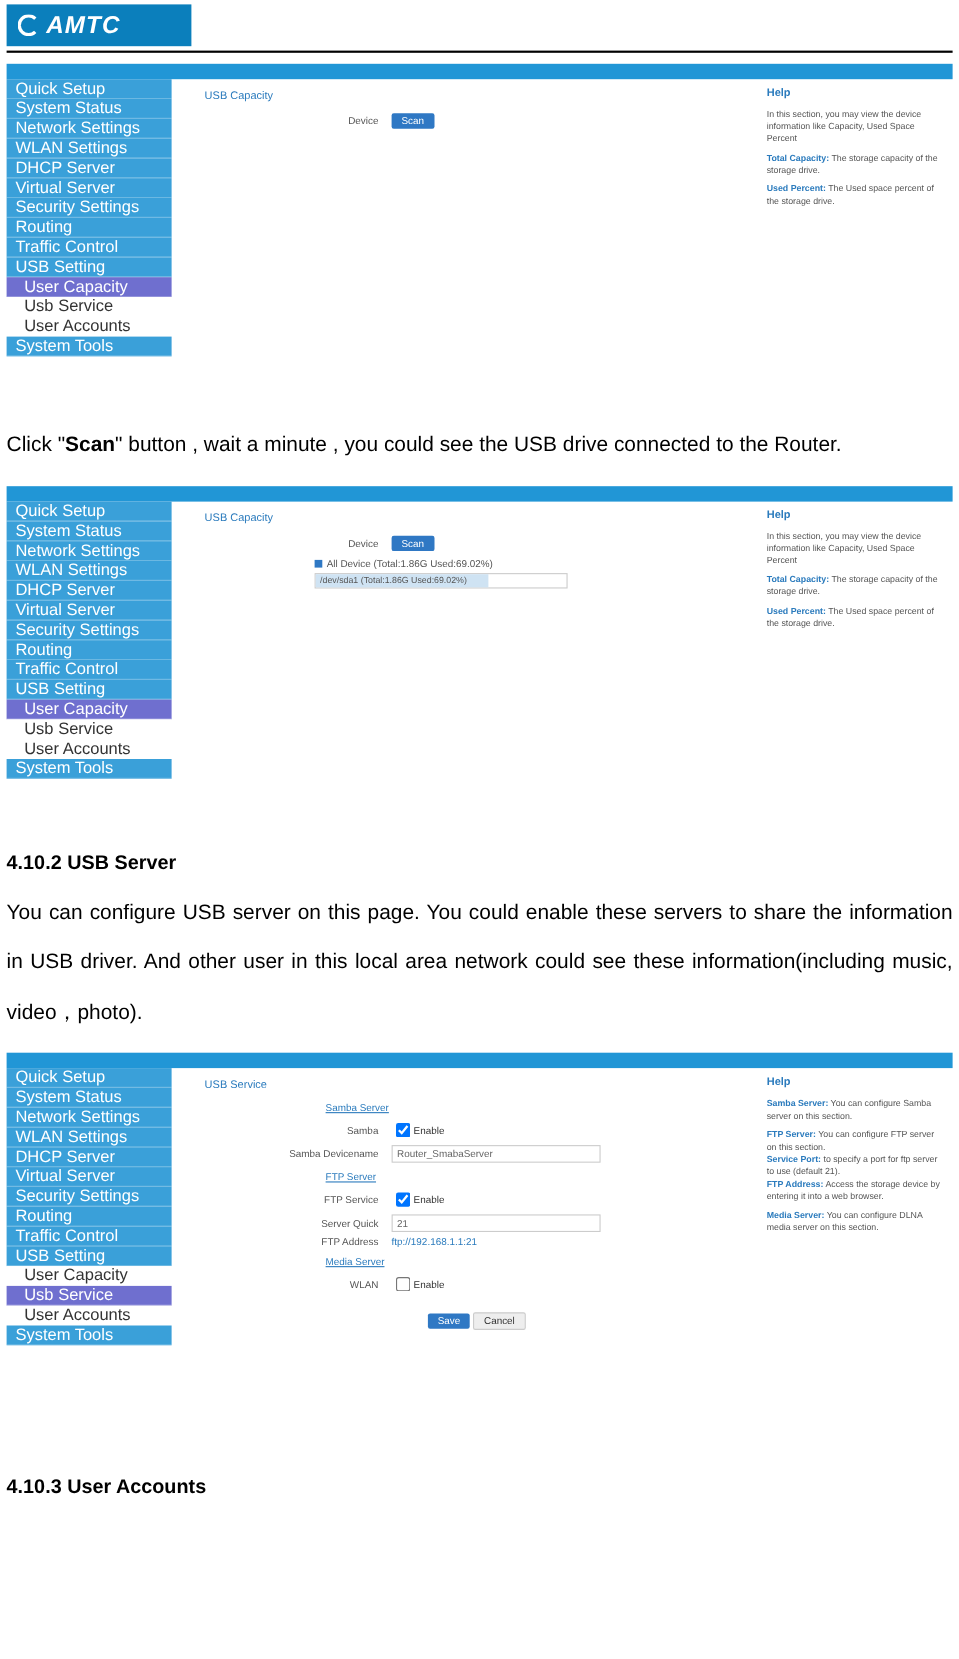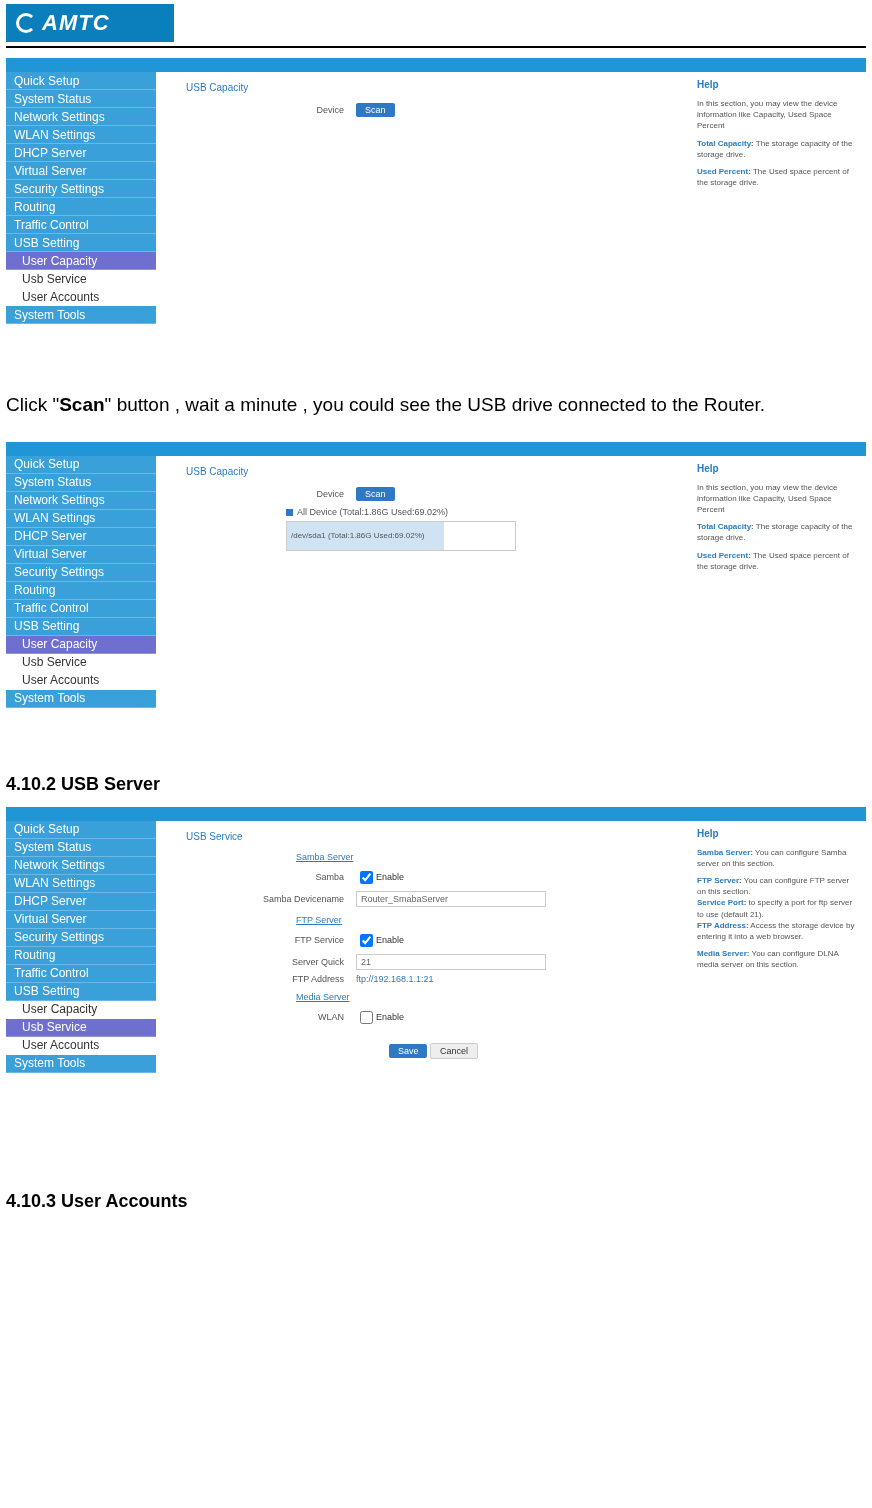--- a/index.html
+++ b/index.html
@@ -53,21 +53,21 @@
   .fig .topbar {
     height: 14px;
     background: #2196d6;
   }
   .fig .cols {
     display: flex;
     align-items: flex-start;
   }
   .sidebar {
     width: 150px;
-    font-size: 12px;
+    font-size: 15px;
     color: #fff;
     flex-shrink: 0;
   }
   .sidebar .item {
     padding: 4px 8px;
     border-bottom: 1px solid rgba(255,255,255,0.25);
     height: 18px;
     display:flex; align-items:center;
     background: #3aa0d9;
   }
@@ -104,21 +104,21 @@
   .btn.gray { background:#eee; color:#333; border:1px solid #ccc; }
   .txtinput {
     border:1px solid #ccc; height:16px; width:190px; font-size:9px; padding:0 4px; color:#666;
   }
   .sub-section-link { color:#2b7bbd; text-decoration:underline; font-size:9px; margin: 8px 0 6px 110px; display:block;}
   .device-line {
     margin-left: 100px; font-size:9px; color:#555; margin-top:6px;
   }
   .device-line .sq { display:inline-block; width:7px; height:7px; background:#2f78c4; margin-right:4px; vertical-align:middle;}
   .progress {
-    margin-left: 100px; width: 230px; height:30px; border:1px solid #ccc; margin-top:4px; position:relative; font-size:8px; color:#555;
+    margin-left: 100px; width: 230px; height:14px; border:1px solid #ccc; margin-top:4px; position:relative; font-size:8px; color:#555;
     display:flex; align-items:center;
   }
   .progress .bar { position:absolute; left:0; top:0; bottom:0; background:#cfe3f3; }
   .progress .txt { position:relative; padding-left:4px; }
 
   .help {
     width: 175px;
     flex-shrink: 0;
     font-size: 8px;
     color: #555;
@@ -214,20 +214,21 @@
       <div class="help">
         <div class="help-title">Help</div>
         <div>In this section, you may view the device information like Capacity, Used Space Percent</div>
         <div style="margin-top:6px"><span class="help-term">Total Capacity:</span><span> The storage capacity of the storage drive.</span></div>
         <div style="margin-top:6px"><span class="help-term">Used Percent:</span><span> The Used space percent of the storage drive.</span></div>
       </div>
     </div>
   </div>
 
   <div class="h3">4.10.2 USB Server</div>
+  <p class="body-text">You can configure USB server on this page. You could enable these servers to share the information in USB driver. And other user in this local area network could see these information(including music, video，photo).</p>
 
   <div class="fig">
     <div class="topbar"></div>
     <div class="cols">
       <div class="sidebar">
         <div class="item">Quick Setup</div>
         <div class="item">System Status</div>
         <div class="item">Network Settings</div>
         <div class="item">WLAN Settings</div>
         <div class="item">DHCP Server</div>

